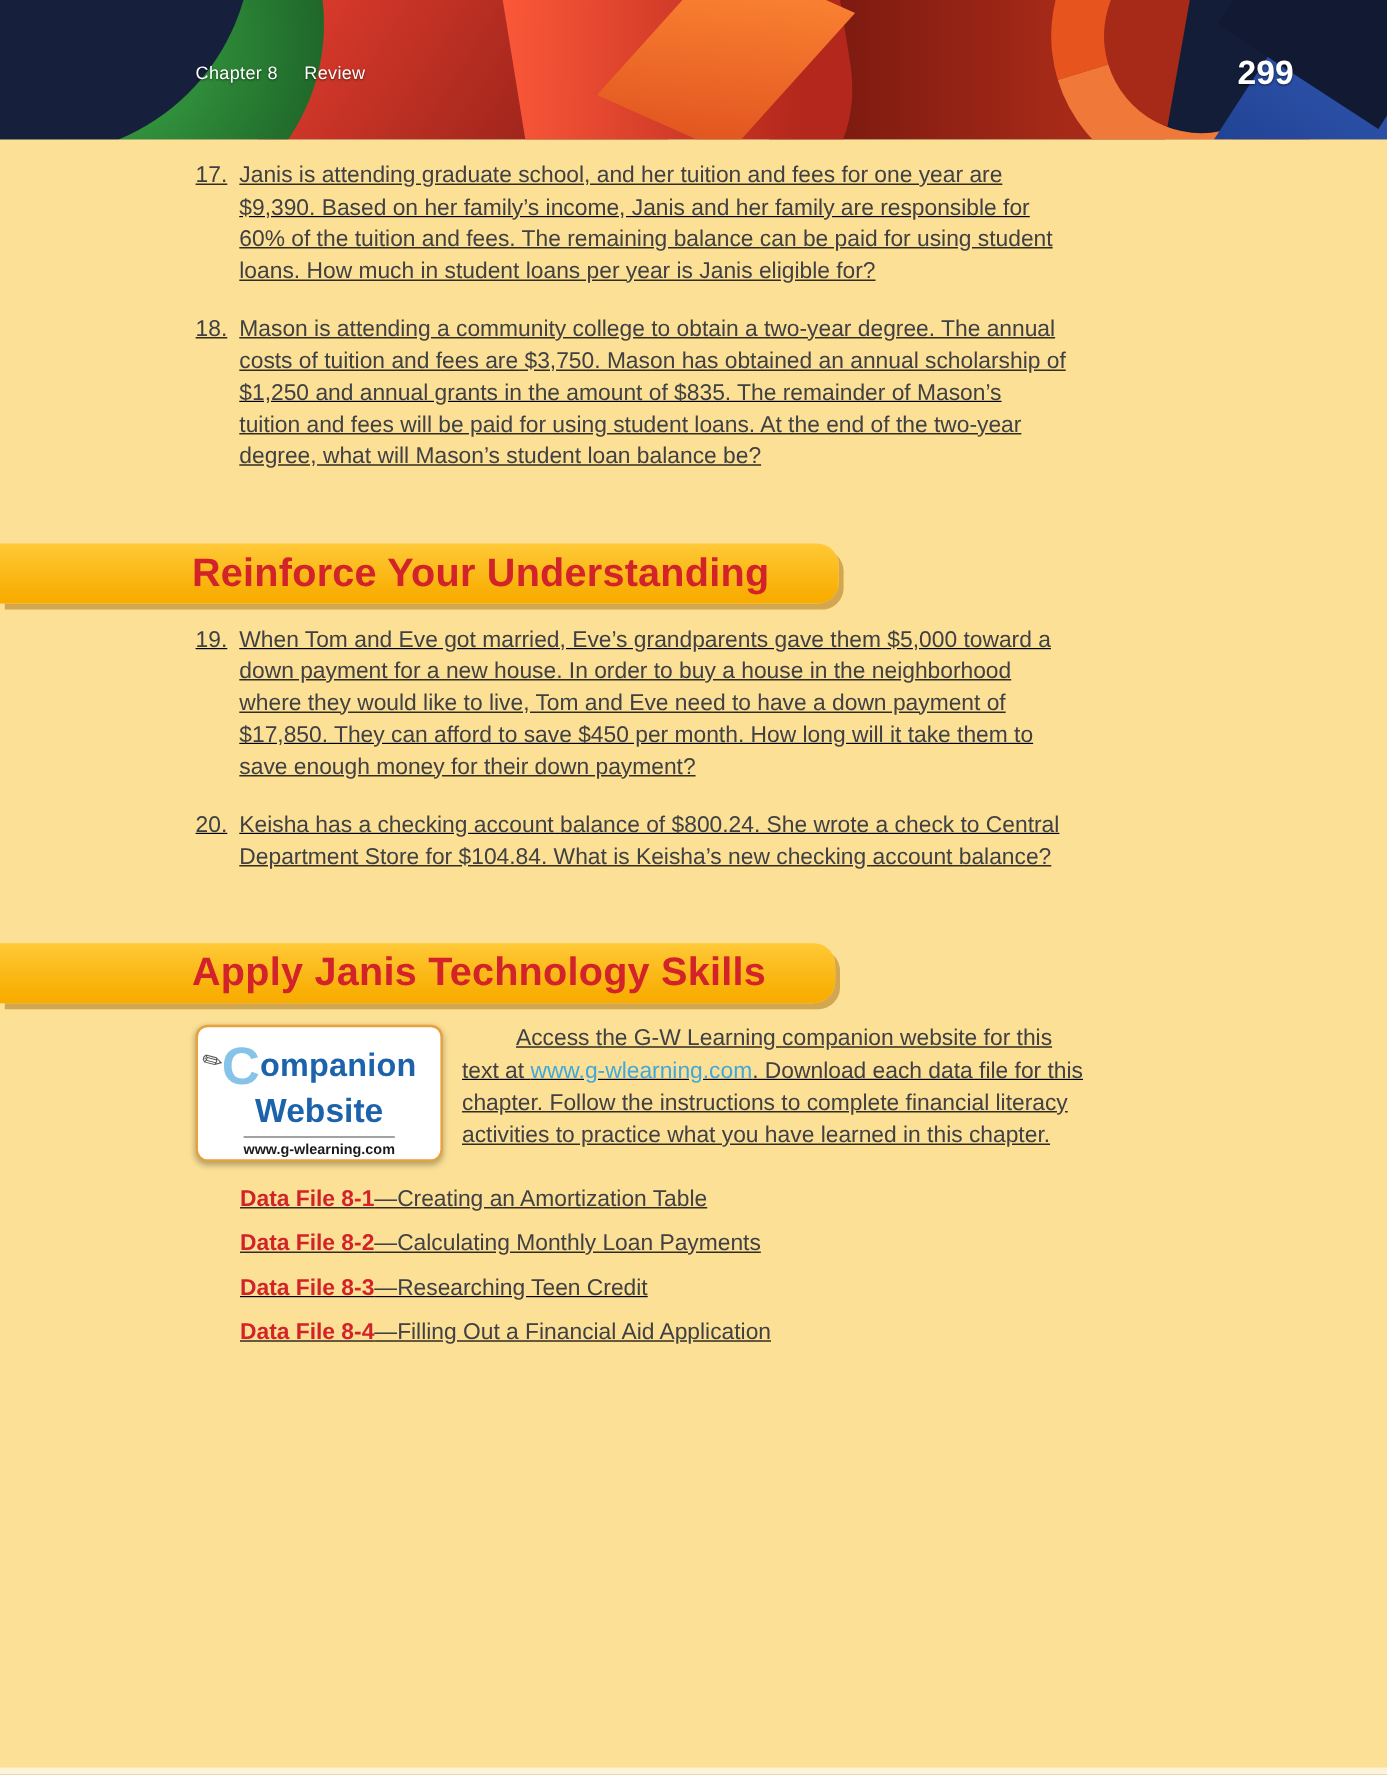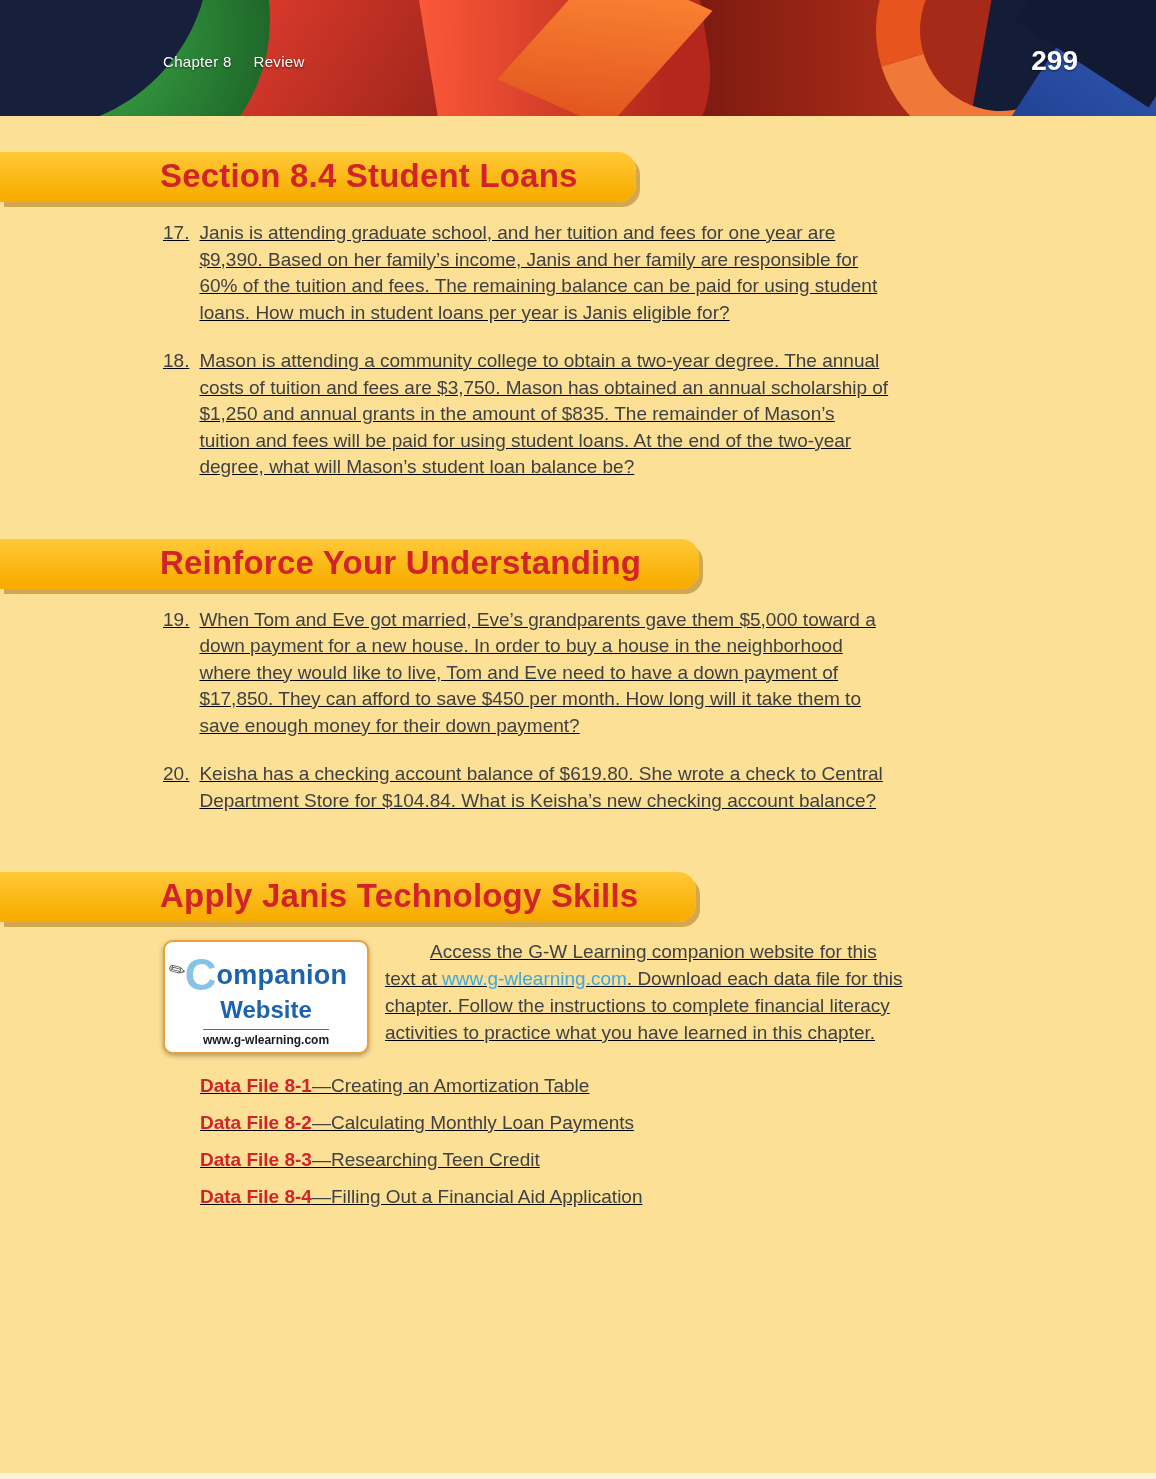--- a/index.html
+++ b/index.html
@@ -98,21 +98,21 @@
     box-shadow:0 2px 5px rgba(0,0,0,.3);
     text-align:center;
     padding-top:8px;
     line-height:normal;
   }
   .logo-word1 { position:relative; display:inline-block; }
   .pencil { position:absolute; left:-16px; top:8px; font-size:20px; color:#555;
     transform:rotate(-30deg); }
   .logo-c { color:#85c4e8; font-size:44px; font-weight:bold; vertical-align:-6px; }
   .logo-rest { color:#1c63ac; font-size:27px; font-weight:bold; letter-spacing:.2px; }
-  .logo-word2 { color:#1c63ac; font-size:24px; font-weight:bold; margin-top:-4px; }
+  .logo-word2 { color:#1c63ac; font-size:28px; font-weight:bold; margin-top:-4px; }
   .logo-url { display:inline-block; margin-top:5px; padding-top:3px;
     border-top:1.5px solid #666; font-size:12px; font-weight:bold; color:#1a1a1a; }
   .intro { text-indent:45px; }
   .weblink { color:#41a8db; cursor:pointer; }
 
   .data-files { clear:both; padding-top:14px; margin-left:37px; }
   .data-file { margin-bottom:17px; font-size:19px; line-height:20px; color:#414042; }
   .df-label { color:#d2232a; font-weight:bold; }
 
   .page-bottom-edge { position:absolute; left:0; bottom:0; width:100%; height:6px; background:#fdf3d8; }
@@ -134,44 +134,41 @@
     <div class="shape navy-corner"></div>
     <div class="opener-meta">
       <div class="running-head">
         <span>Chapter 8</span><span class="sep"></span><span>Review</span>
       </div>
       <div class="folio">299</div>
     </div>
   </div>
 
   <section>
-    <div class="banner">
-      <h2>Section 8.4 Student Loans</h2>
-    </div>
     <div class="problem">
       <div class="num">17.</div>
       <div class="ptext">Janis is attending graduate school, and her tuition and fees for one year are $9,390. Based on her family’s income, Janis and her family are responsible for 60% of the tuition and fees. The remaining balance can be paid for using student loans. How much in student loans per year is Janis eligible for?</div>
     </div>
     <div class="problem">
       <div class="num">18.</div>
       <div class="ptext">Mason is attending a community college to obtain a two-year degree. The annual costs of tuition and fees are $3,750. Mason has obtained an annual scholarship of $1,250 and annual grants in the amount of $835. The remainder of Mason’s tuition and fees will be paid for using student loans. At the end of the two-year degree, what will Mason’s student loan balance be?</div>
     </div>
   </section>
 
   <section>
     <div class="banner">
       <h2>Reinforce Your Understanding</h2>
     </div>
     <div class="problem">
       <div class="num">19.</div>
       <div class="ptext">When Tom and Eve got married, Eve’s grandparents gave them $5,000 toward a down payment for a new house. In order to buy a house in the neighborhood where they would like to live, Tom and Eve need to have a down payment of $17,850. They can afford to save $450 per month. How long will it take them to save enough money for their down payment?</div>
     </div>
     <div class="problem">
       <div class="num">20.</div>
-      <div class="ptext">Keisha has a checking account balance of $619.80. She wrote a check to Central Department Store for $104.84. What is Keisha’s new checking account balance?</div>
+      <div class="ptext">Keisha has a checking account balance of $800.24. She wrote a check to Central Department Store for $104.84. What is Keisha’s new checking account balance?</div>
     </div>
   </section>
 
   <section>
     <div class="banner">
       <h2>Apply Janis Technology Skills</h2>
     </div>
 
     <div class="apply-body">
       <div class="companion-box">

